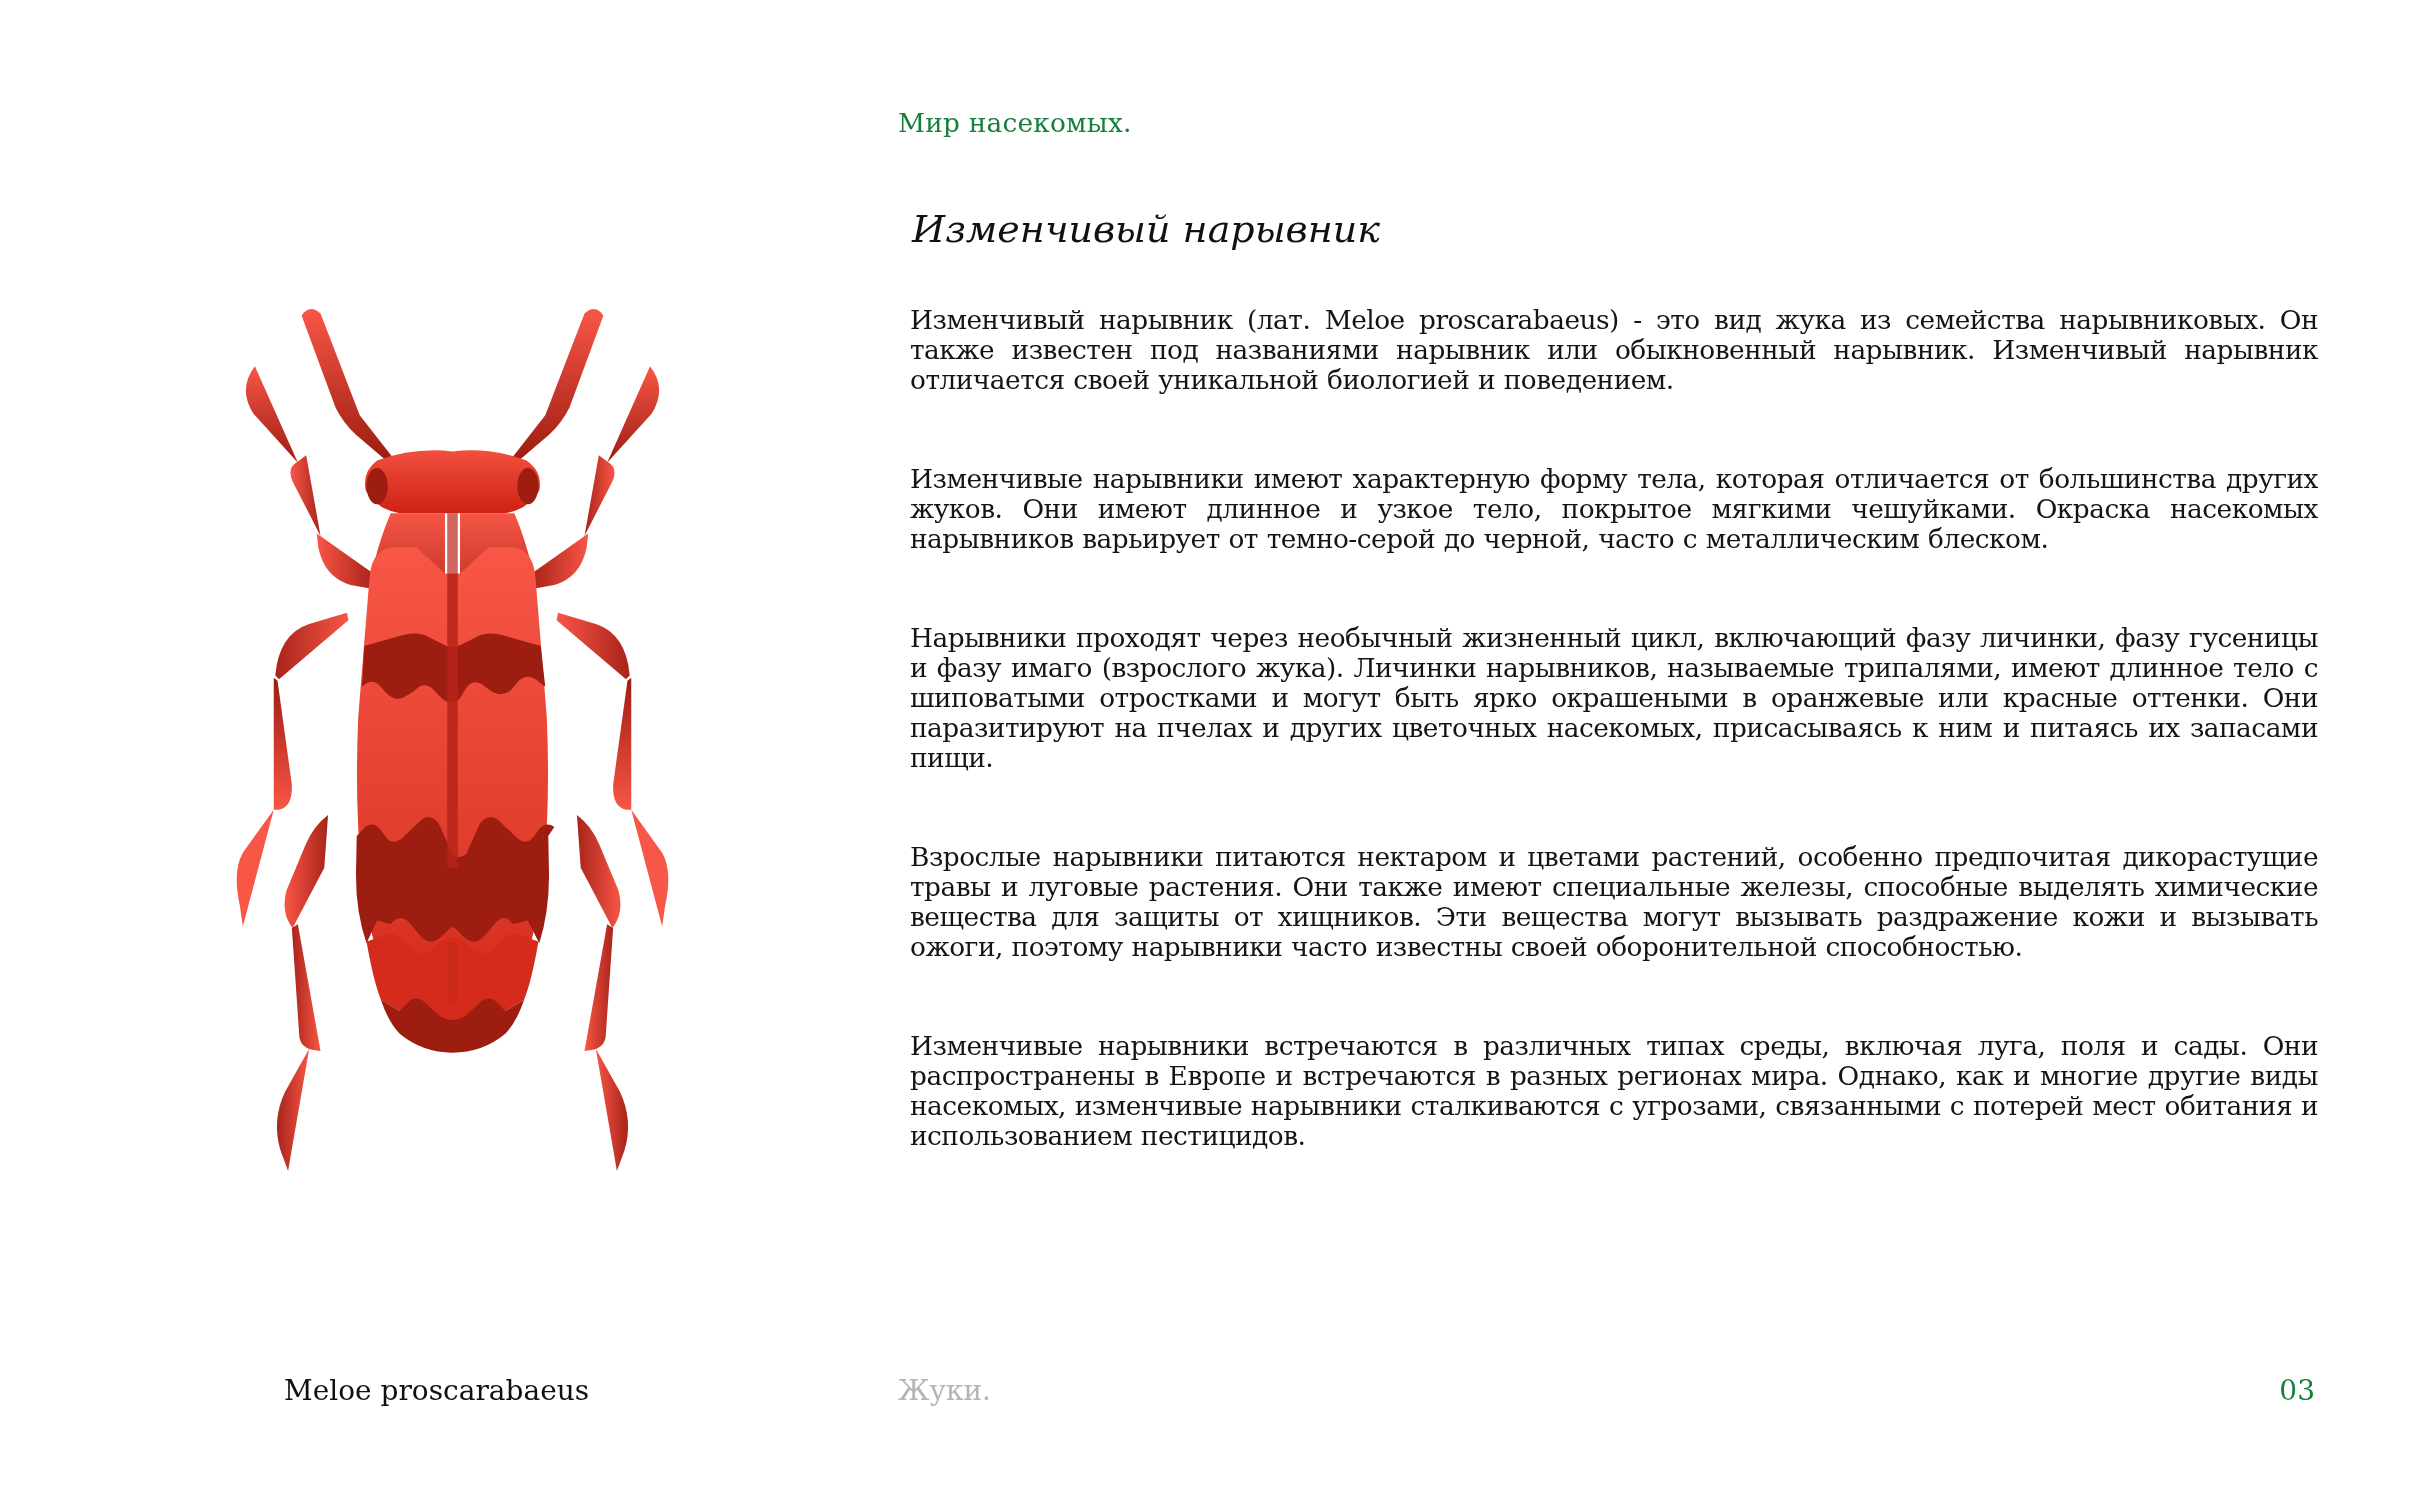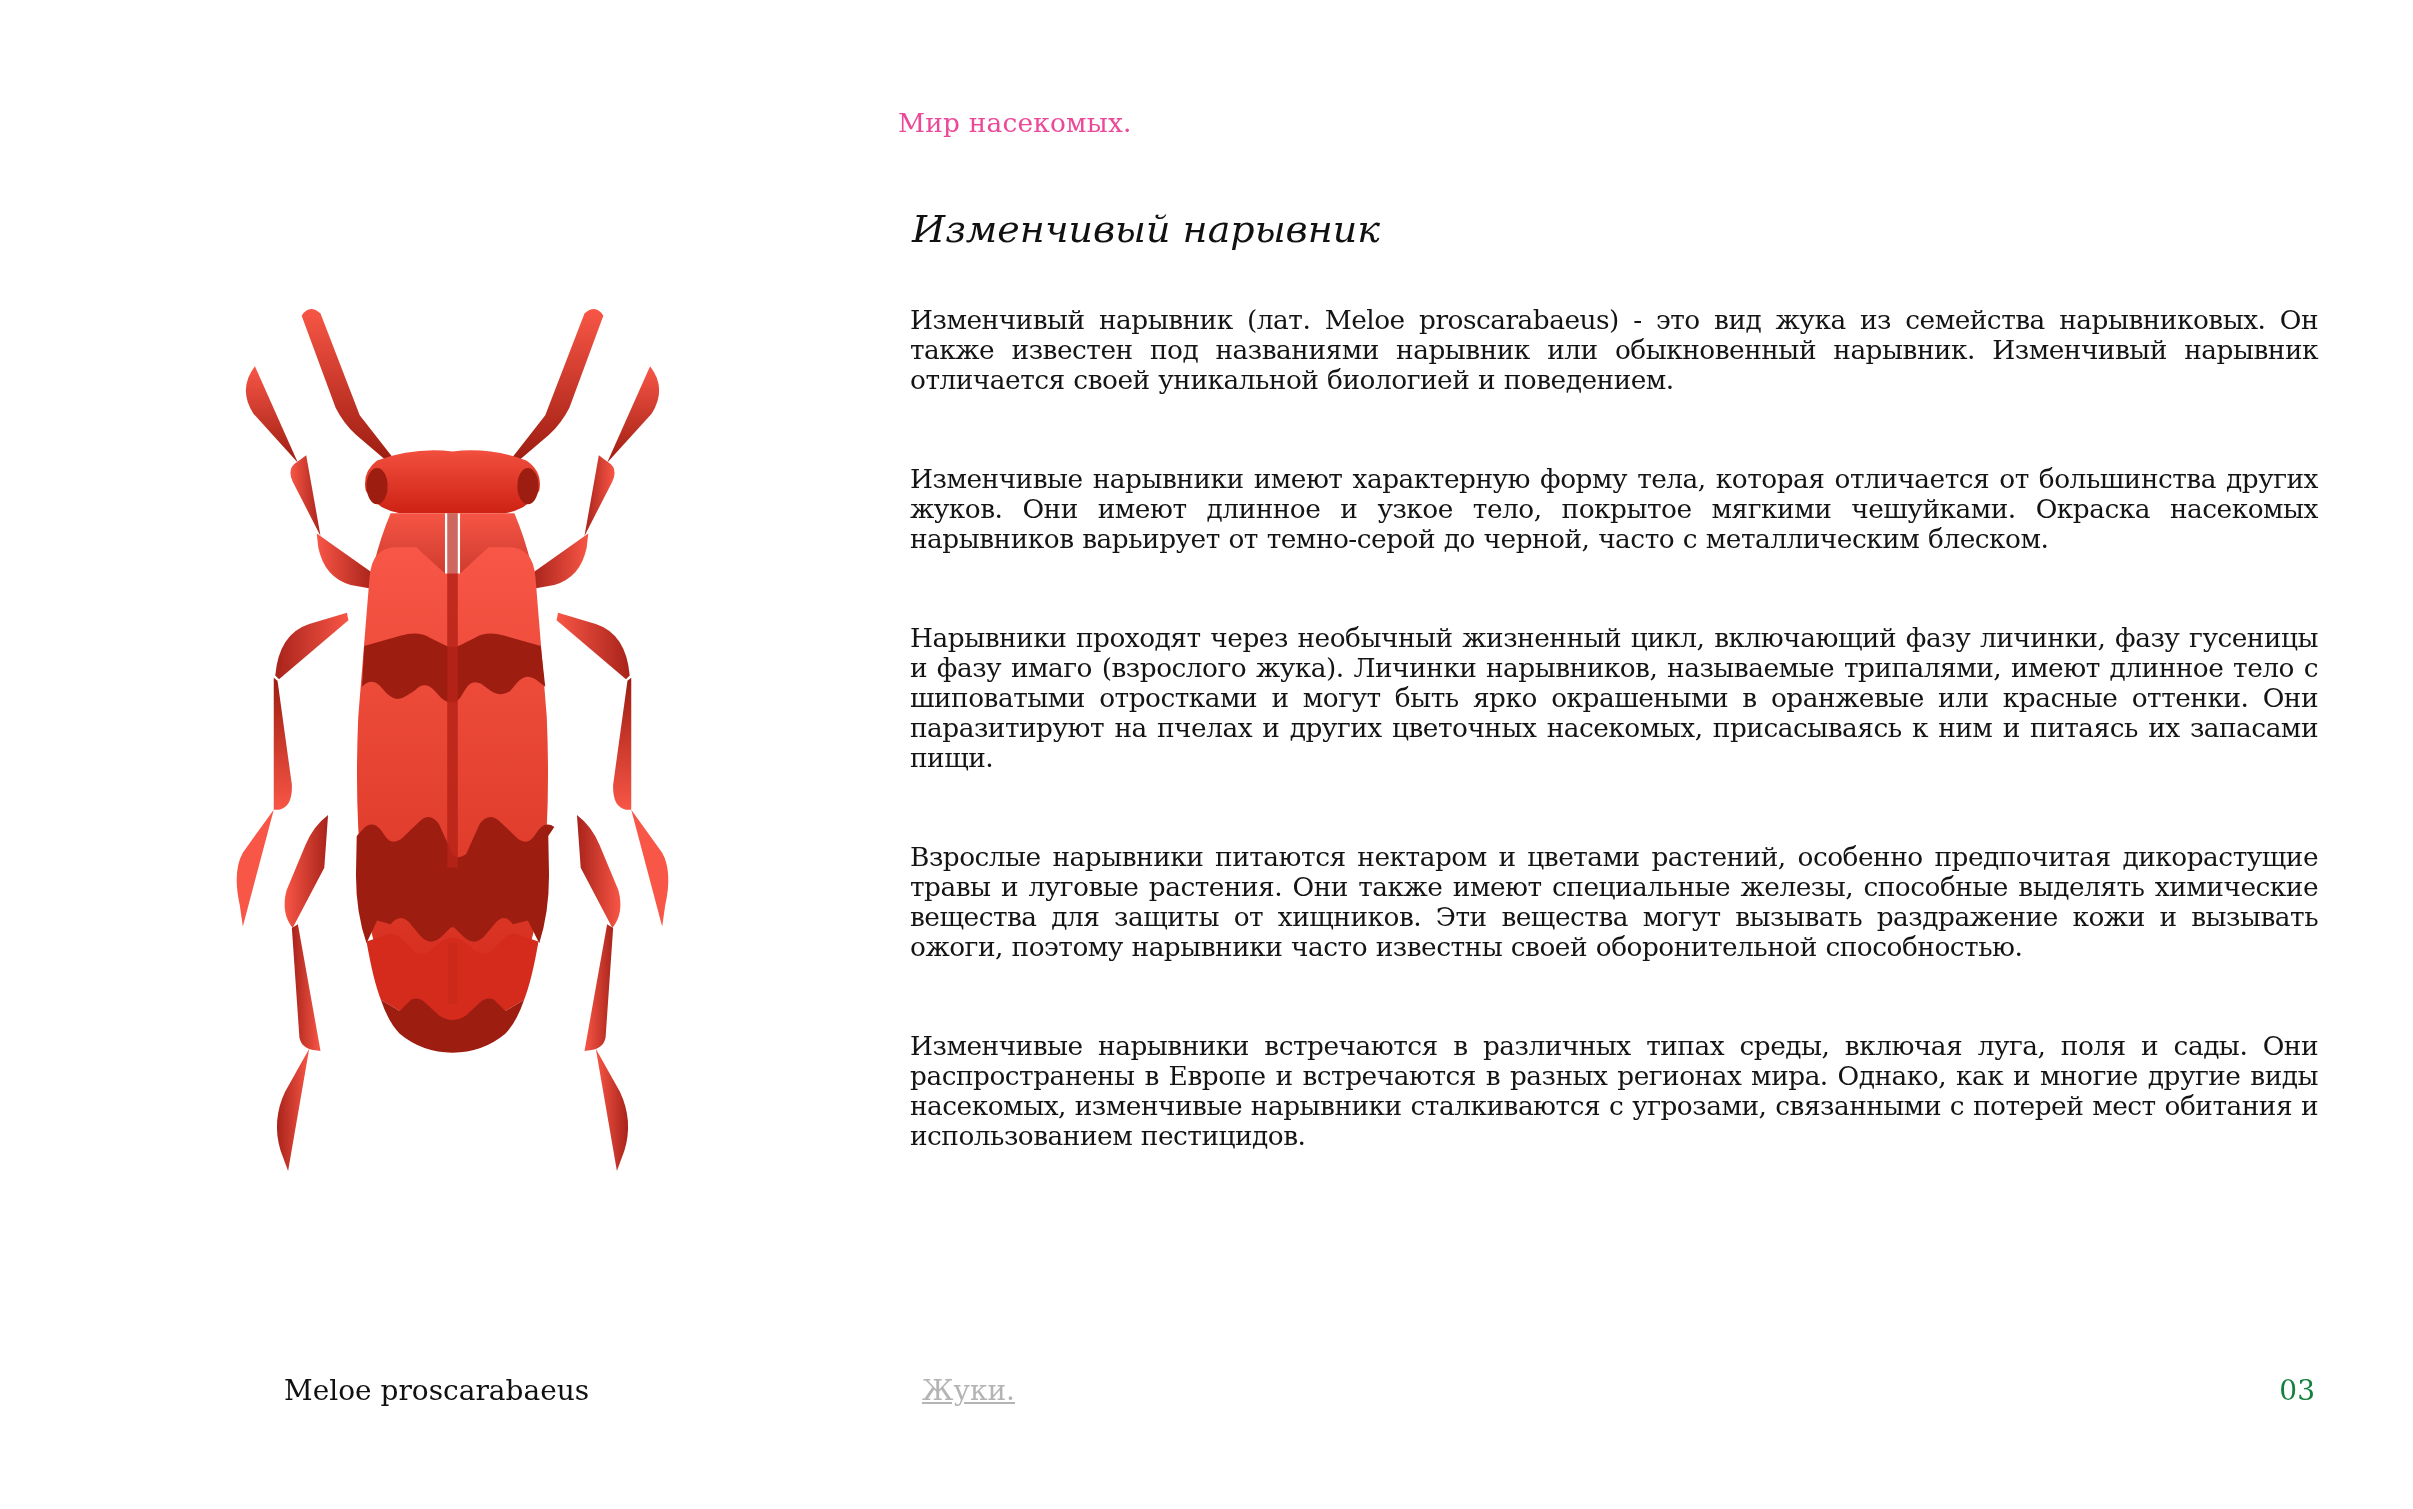--- a/index.html
+++ b/index.html
@@ -24,21 +24,21 @@
       width: 453px;
       height: 905px;
     }
     .illustration svg { width: 100%; height: 100%; display: block; }
 
     .running-head {
       position: absolute;
       left: 898px;
       top: 107px;
       font-size: 26.4px;
-      color: #ec4899;
+      color: #15803d;
       letter-spacing: 0.2px;
       white-space: nowrap;
     }
     .article-title {
       position: absolute;
       left: 898px;
       top: 193px;
       margin: 14px;
       font-size: 38px;
       font-style: italic;
@@ -66,26 +66,25 @@
     .footer-species {
       position: absolute;
       left: 284px;
       top: 1374px;
       font-size: 28px;
       color: #111111;
       white-space: nowrap;
     }
     .footer-section {
       position: absolute;
-      left: 922px;
+      left: 898px;
       top: 1374px;
       font-size: 28px;
       color: #b4b4b4;
       white-space: nowrap;
-      text-decoration: underline;
     }
     .footer-page {
       position: absolute;
       right: 98px;
       top: 1374px;
       font-size: 28px;
       color: #15803d;
       white-space: nowrap;
     }
   </style>

